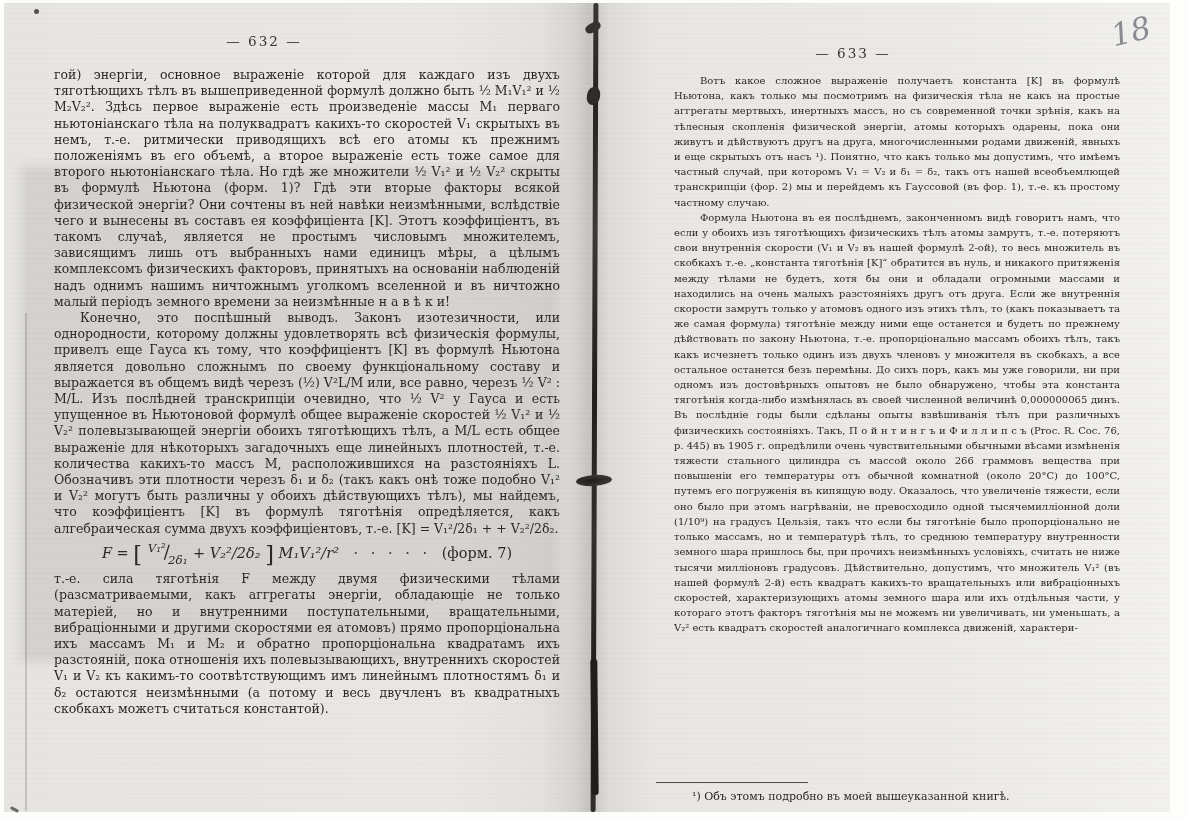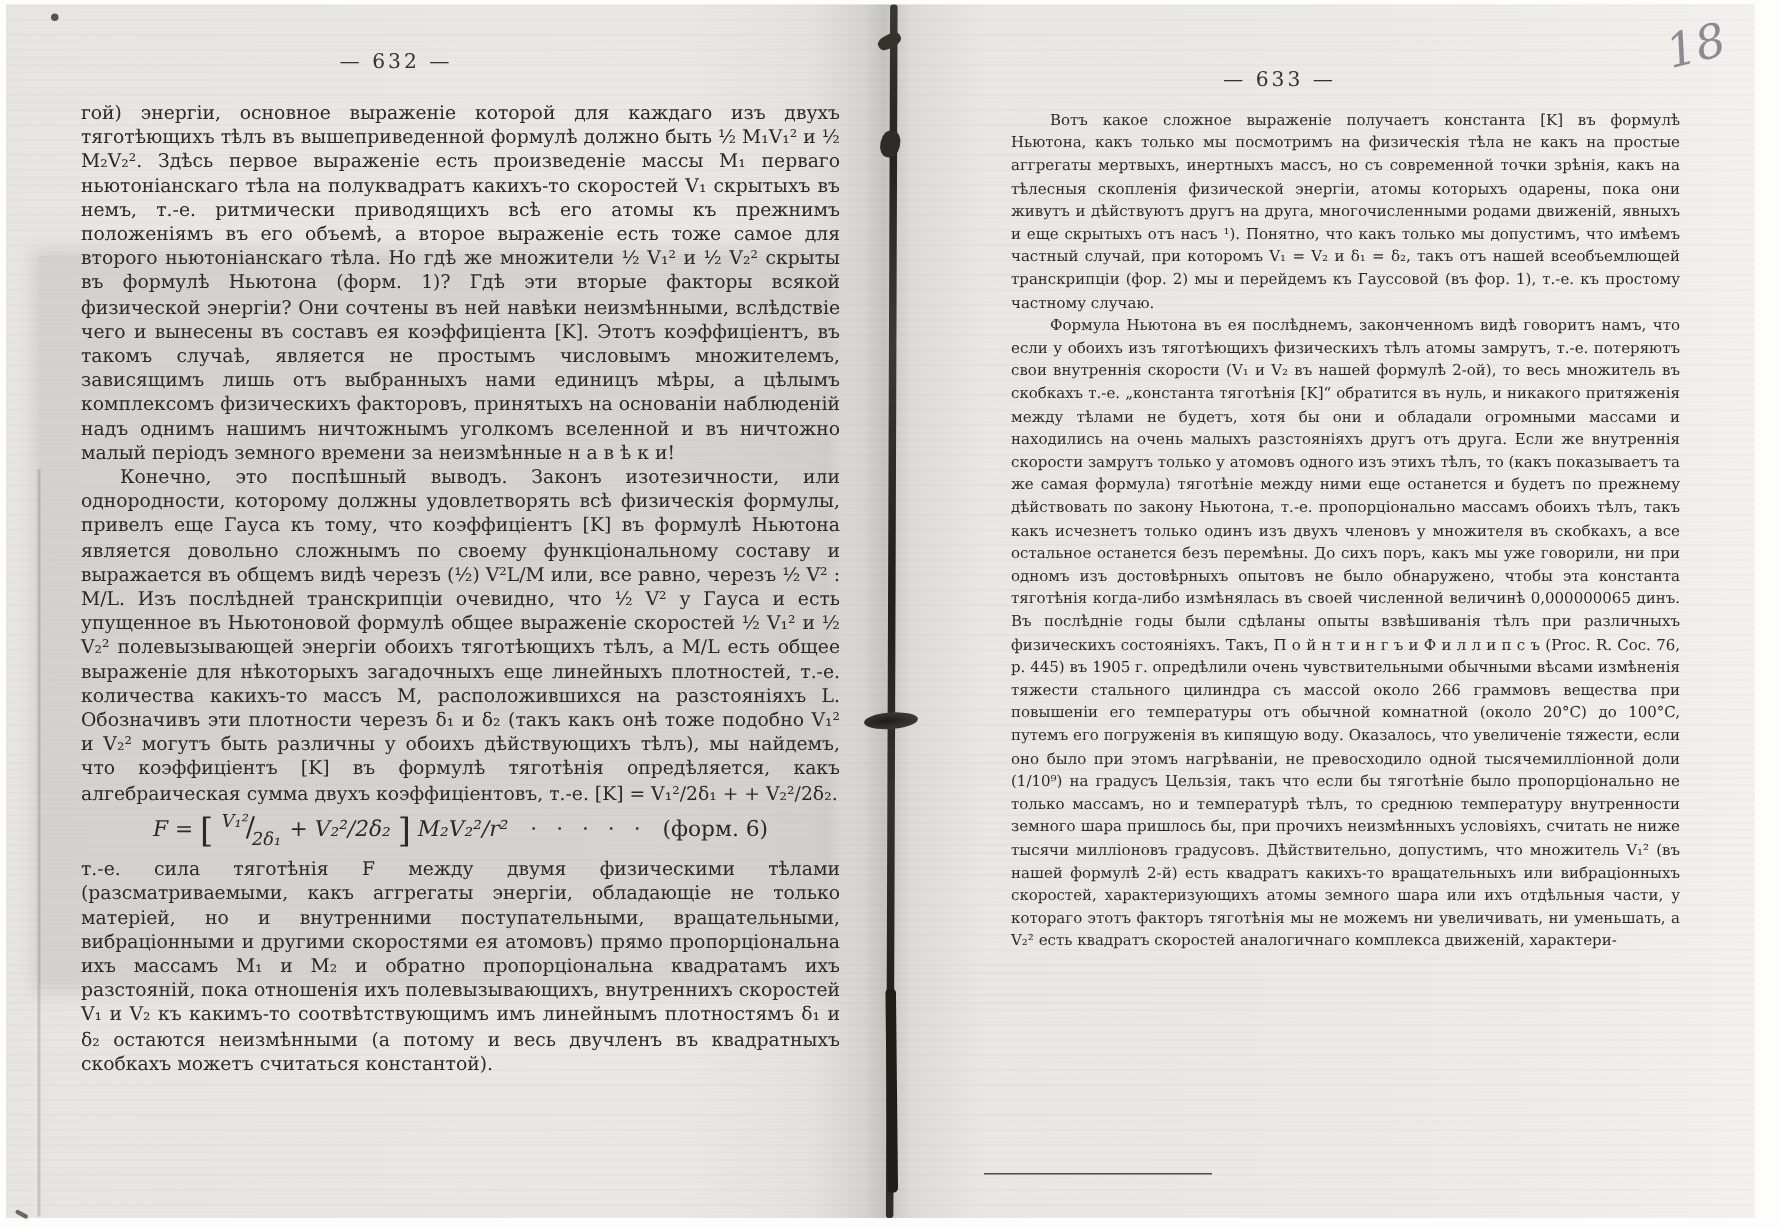--- a/index.html
+++ b/index.html
@@ -114,35 +114,36 @@
     <p>гой) энергіи, основное выраженіе которой для каждаго изъ двухъ тяготѣющихъ тѣлъ въ вышеприведенной формулѣ должно быть ½ M₁V₁² и ½ M₂V₂². Здѣсь первое выраженіе есть произведеніе массы M₁ перваго ньютоніанскаго тѣла на полуквадратъ какихъ-то скоростей V₁ скрытыхъ въ немъ, т.-е. ритмически приводящихъ всѣ его атомы къ прежнимъ положеніямъ въ его объемѣ, а второе выраженіе есть тоже самое для второго ньютоніанскаго тѣла. Но гдѣ же множители ½ V₁² и ½ V₂² скрыты въ формулѣ Ньютона (форм. 1)? Гдѣ эти вторые факторы всякой физической энергіи? Они сочтены въ ней навѣки неизмѣнными, вслѣдствіе чего и вынесены въ составъ ея коэффиціента [K]. Этотъ коэффиціентъ, въ такомъ случаѣ, является не простымъ числовымъ множителемъ, зависящимъ лишь отъ выбранныхъ нами единицъ мѣры, а цѣлымъ комплексомъ физическихъ факторовъ, принятыхъ на основаніи наблюденій надъ однимъ нашимъ ничтожнымъ уголкомъ вселенной и въ ничтожно малый періодъ земного времени за неизмѣнные н а в ѣ к и!</p>
     <p class="ind">Конечно, это поспѣшный выводъ. Законъ изотезичности, или однородности, которому должны удовлетворять всѣ физическія формулы, привелъ еще Гауса къ тому, что коэффиціентъ [K] въ формулѣ Ньютона является довольно сложнымъ по своему функціональному составу и выражается въ общемъ видѣ черезъ (½) V²L/M или, все равно, черезъ ½ V² : M/L. Изъ послѣдней транскрипціи очевидно, что ½ V² у Гауса и есть упущенное въ Ньютоновой формулѣ общее выраженіе скоростей ½ V₁² и ½ V₂² полевызывающей энергіи обоихъ тяготѣющихъ тѣлъ, а M/L есть общее выраженіе для нѣкоторыхъ загадочныхъ еще линейныхъ плотностей, т.-е. количества какихъ-то массъ M, расположившихся на разстояніяхъ L. Обозначивъ эти плотности черезъ δ₁ и δ₂ (такъ какъ онѣ тоже подобно V₁² и V₂² могутъ быть различны у обоихъ дѣйствующихъ тѣлъ), мы найдемъ, что коэффиціентъ [K] въ формулѣ тяготѣнія опредѣляется, какъ алгебраическая сумма двухъ коэффиціентовъ, т.-е. [K] = V₁²/2δ₁ + + V₂²/2δ₂.</p>
     <div class="formula">
       <span class="var">F</span>
       <span>=</span>
       <span class="big-bracket">[</span>
       <span class="dfrac"><span class="dnum var">V₁²</span><span class="dsl">∕</span><span class="dden var">2δ₁</span></span>
       <span>+</span>
       <span class="var">V₂²/2δ₂</span>
       <span class="big-bracket">]</span>
-      <span class="var">M₂V₂²/r²</span>
+      <span class="var">M₁V₁²/r²</span>
       <span class="dots">· · · · ·</span>
-      <span class="flabel">(форм. 6)</span>
+      <span class="flabel">(форм. 7)</span>
     </div>
     <p>т.-е. сила тяготѣнія F между двумя физическими тѣлами (разсматриваемыми, какъ аггрегаты энергіи, обладающіе не только матеріей, но и внутренними поступательными, вращательными, вибраціонными и другими скоростями ея атомовъ) прямо пропорціональна ихъ массамъ M₁ и M₂ и обратно пропорціональна квадратамъ ихъ разстояній, пока отношенія ихъ полевызывающихъ, внутреннихъ скоростей V₁ и V₂ къ какимъ-то соотвѣтствующимъ имъ линейнымъ плотностямъ δ₁ и δ₂ остаются неизмѣнными (а потому и весь двучленъ въ квадратныхъ скобкахъ можетъ считаться константой).</p>
   </div>
 
   <div class="pg-header hdr-right">— 633 —</div>
 
   <div class="page-text right-text">
     <p class="ind">Вотъ какое сложное выраженіе получаетъ константа [K] въ формулѣ Ньютона, какъ только мы посмотримъ на физическія тѣла не какъ на простые аггрегаты мертвыхъ, инертныхъ массъ, но съ современной точки зрѣнія, какъ на тѣлесныя скопленія физической энергіи, атомы которыхъ одарены, пока они живутъ и дѣйствуютъ другъ на друга, многочисленными родами движеній, явныхъ и еще скрытыхъ отъ насъ ¹). Понятно, что какъ только мы допустимъ, что имѣемъ частный случай, при которомъ V₁ = V₂ и δ₁ = δ₂, такъ отъ нашей всеобъемлющей транскрипціи (фор. 2) мы и перейдемъ къ Гауссовой (въ фор. 1), т.-е. къ простому частному случаю.</p>
     <p class="ind">Формула Ньютона въ ея послѣднемъ, законченномъ видѣ говоритъ намъ, что если у обоихъ изъ тяготѣющихъ физическихъ тѣлъ атомы замрутъ, т.-е. потеряютъ свои внутреннія скорости (V₁ и V₂ въ нашей формулѣ 2-ой), то весь множитель въ скобкахъ т.-е. „константа тяготѣнія [K]“ обратится въ нуль, и никакого притяженія между тѣлами не будетъ, хотя бы они и обладали огромными массами и находились на очень малыхъ разстояніяхъ другъ отъ друга. Если же внутреннія скорости замрутъ только у атомовъ одного изъ этихъ тѣлъ, то (какъ показываетъ та же самая формула) тяготѣніе между ними еще останется и будетъ по прежнему дѣйствовать по закону Ньютона, т.-е. пропорціонально массамъ обоихъ тѣлъ, такъ какъ исчезнетъ только одинъ изъ двухъ членовъ у множителя въ скобкахъ, а все остальное останется безъ перемѣны. До сихъ поръ, какъ мы уже говорили, ни при одномъ изъ достовѣрныхъ опытовъ не было обнаружено, чтобы эта константа тяготѣнія когда-либо измѣнялась въ своей численной величинѣ 0,000000065 динъ. Въ послѣдніе годы были сдѣланы опыты взвѣшиванія тѣлъ при различныхъ физическихъ состояніяхъ. Такъ, П о й н т и н г ъ  и  Ф и л л и п с ъ (Proc. R. Сос. 76, p. 445) въ 1905 г. опредѣлили очень чувствительными обычными вѣсами измѣненія тяжести стального цилиндра съ массой около 266 граммовъ вещества при повышеніи его температуры отъ обычной комнатной (около 20°C) до 100°C, путемъ его погруженія въ кипящую воду. Оказалось, что увеличеніе тяжести, если оно было при этомъ нагрѣваніи, не превосходило одной тысячемилліонной доли (1/10⁹) на градусъ Цельзія, такъ что если бы тяготѣніе было пропорціонально не только массамъ, но и температурѣ тѣлъ, то среднюю температуру внутренности земного шара пришлось бы, при прочихъ неизмѣнныхъ условіяхъ, считать не ниже тысячи милліоновъ градусовъ. Дѣйствительно, допустимъ, что множитель V₁² (въ нашей формулѣ 2-й) есть квадратъ какихъ-то вращательныхъ или вибраціонныхъ скоростей, характеризующихъ атомы земного шара или ихъ отдѣльныя части, у котораго этотъ факторъ тяготѣнія мы не можемъ ни увеличивать, ни уменьшать, а V₂² есть квадратъ скоростей аналогичнаго комплекса движеній, характери-</p>
   </div>
 
   <div class="fn-rule"></div>
+  <div class="footnote">¹) Объ этомъ подробно въ моей вышеуказанной книгѣ.</div>
 
   <div class="binding-line"></div>
   <div class="binding-cross"></div>
   <div class="binding-knot-top"></div>
   <div class="binding-knot"></div>
   <div class="binding-thick"></div>
 
   <div class="speck-top-left"></div>
   <div class="speck-bottom-left"></div>
 

